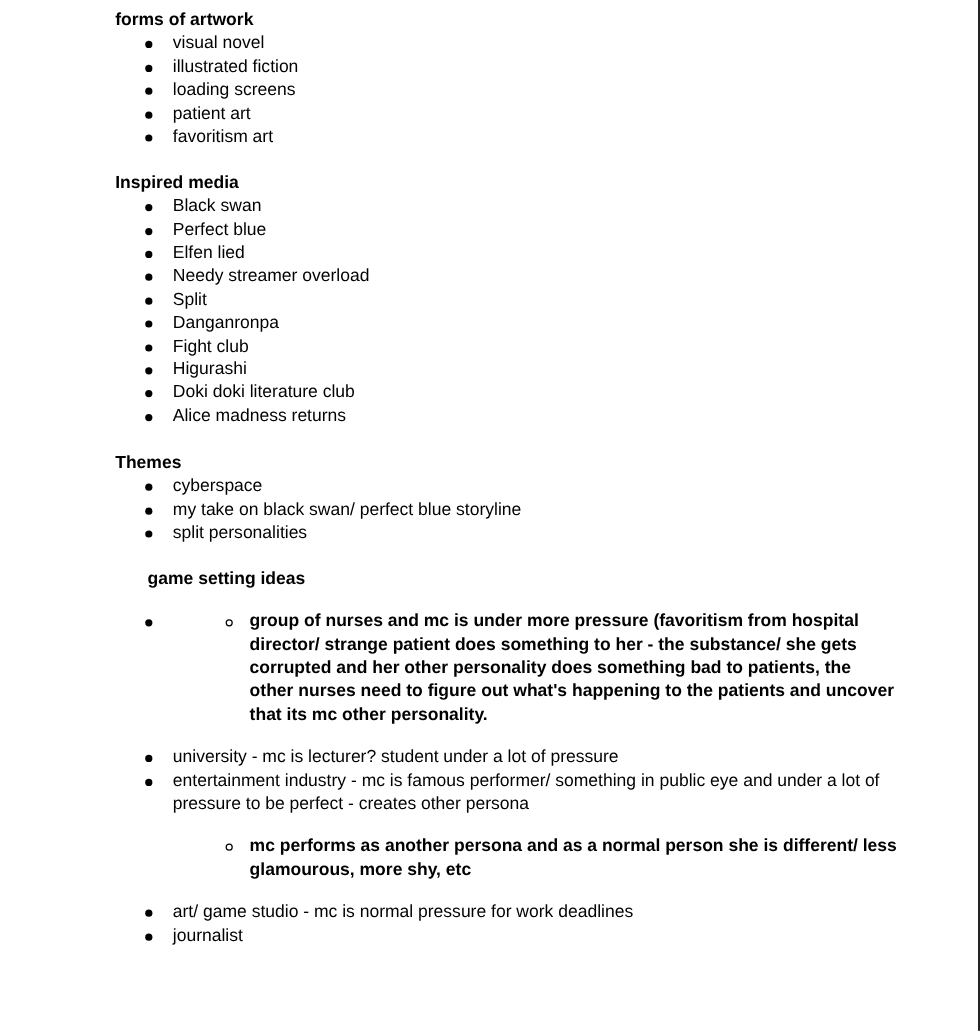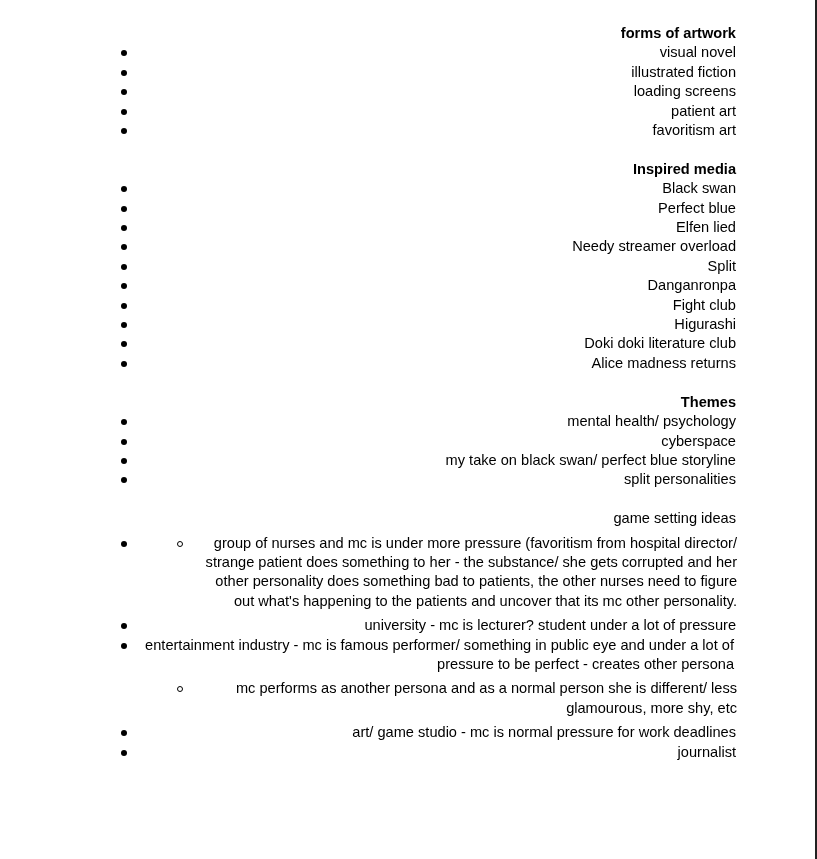--- a/index.html
+++ b/index.html
@@ -28,50 +28,50 @@
       position: absolute;
       left: 815px;
       top: 0;
       width: 2px;
       height: 859px;
       background: #222222;
     }
     .content {
       position: absolute;
       left: 96px;
-      top: 24px;
+      top: 8px;
       width: 640px;
       line-height: 19.4px;
-      text-align: right;
     }
     .section { margin-bottom: 19.4px; }
     .heading { font-weight: bold; }
-    .plain-heading { font-weight: normal; }
+    .plain-heading { font-weight: bold; margin-left: 27px; }
     ul.l1 {
       list-style: none;
       margin: 0;
       padding: 0;
     }
     ul.l1 > li {
       position: relative;
       padding-left: 48px;
     }
     ul.l1 > li > .bullet {
       position: absolute;
       left: 25px;
       top: 7px;
       width: 6px;
       height: 6px;
       border-radius: 50%;
       background: #000;
     }
     ul.l2 {
       list-style: none;
-      margin: 5px;
+      margin: 16px;
       padding: 0;
+      font-weight: bold;
     }
     ul.l2 > li {
       position: relative;
       padding-left: 48px;
       width: 540px;
     }
     ul.l2 > li > .bullet {
       position: absolute;
       left: 28px;
       top: 7px;
@@ -112,21 +112,20 @@
         <li><span class="bullet"></span><span>Fight club</span></li>
         <li><span class="bullet"></span><span>Higurashi</span></li>
         <li><span class="bullet"></span><span>Doki doki literature club</span></li>
         <li><span class="bullet"></span><span>Alice madness returns</span></li>
       </ul>
     </div>
 
     <div class="section">
       <div class="heading">Themes</div>
       <ul class="l1">
-        <li><span class="bullet"></span><span>mental health/ psychology</span></li>
         <li><span class="bullet"></span><span>cyberspace</span></li>
         <li><span class="bullet"></span><span>my take on black swan/ perfect blue storyline</span></li>
         <li><span class="bullet"></span><span>split personalities</span></li>
       </ul>
     </div>
 
     <div class="section">
       <div class="plain-heading">game setting ideas</div>
       <ul class="l1">
         <li>

